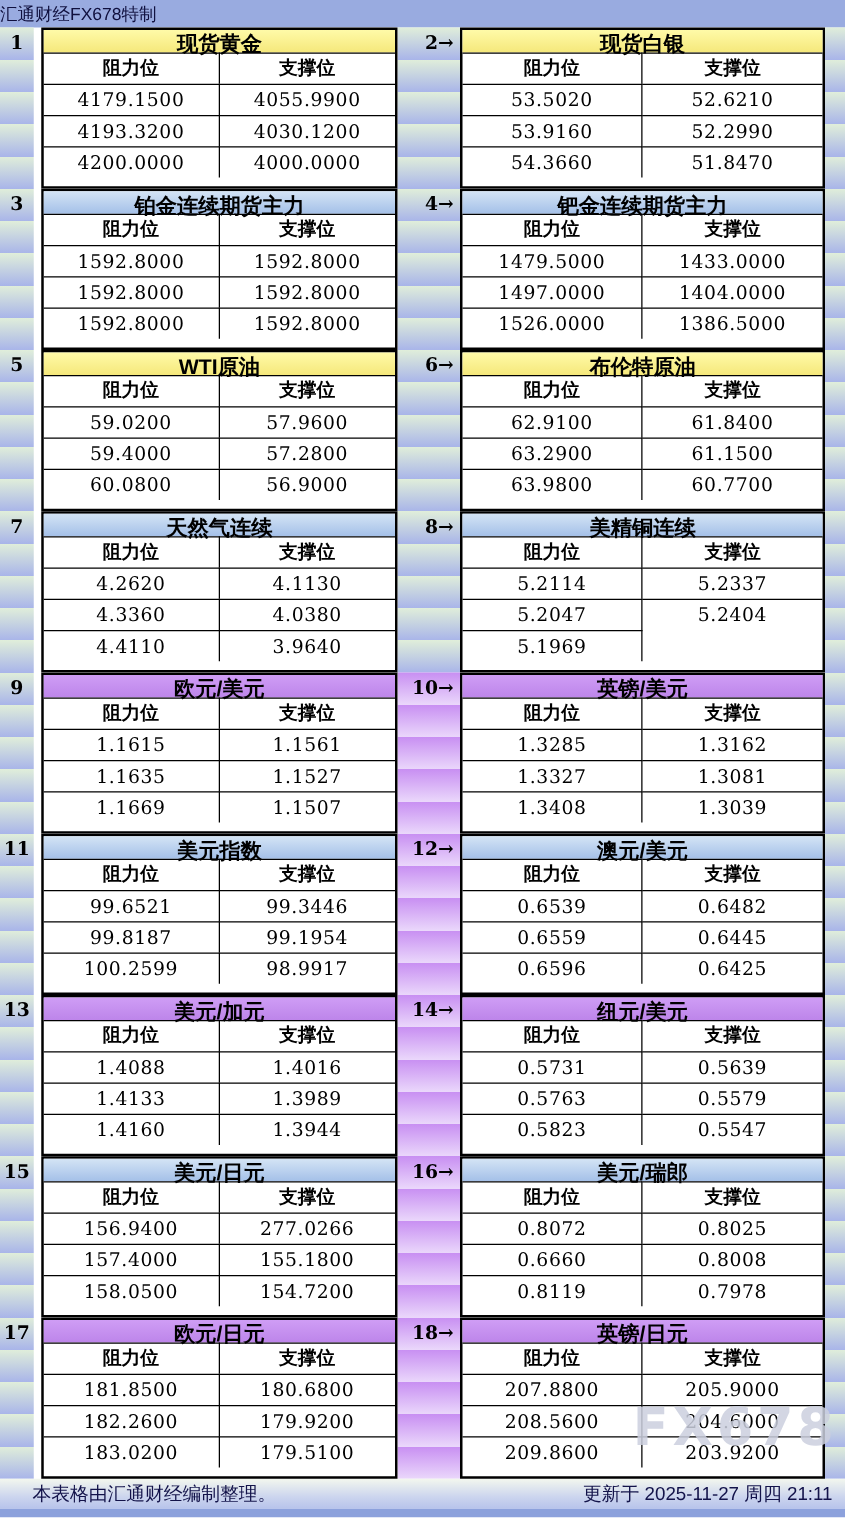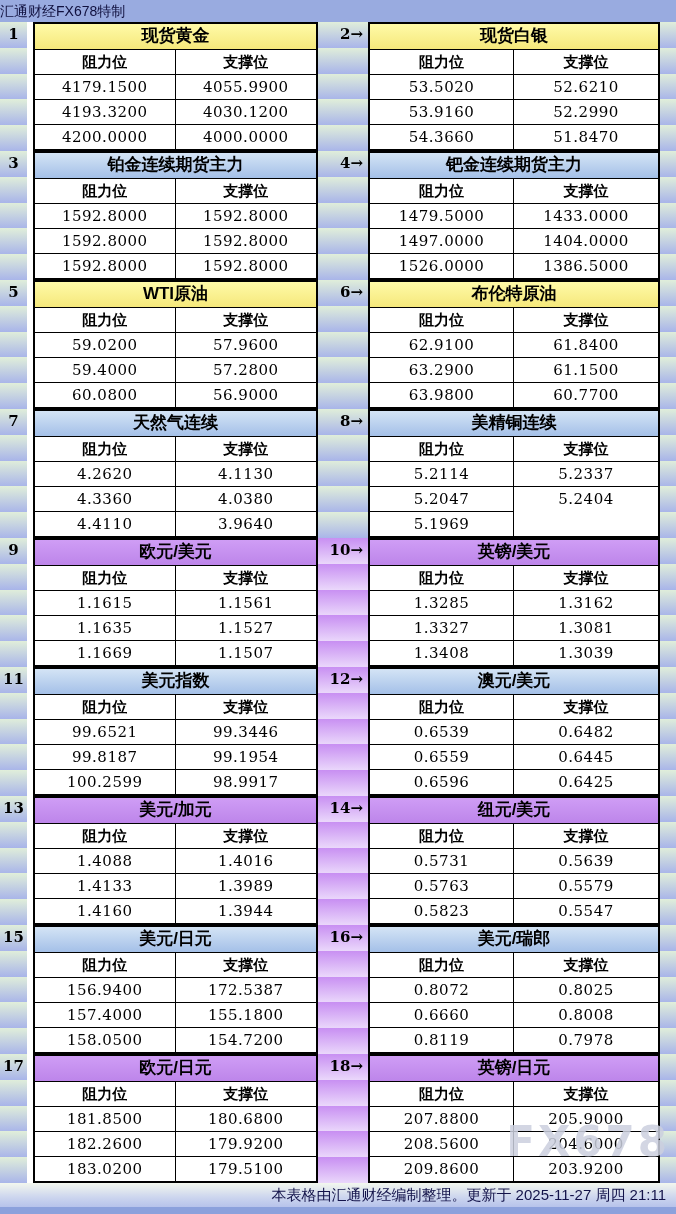--- a/index.html
+++ b/index.html
@@ -16,21 +16,21 @@
   .topbar {
     position:absolute; left:0; top:0; width:676px; height:22px;
     background:#99abe0;
     color:#10103e; font-size:14px; line-height:22px;
     padding-right:16px;
   }
   .footer {
     position:absolute; left:0; top:1183px; width:676px; height:24px;
     background:linear-gradient(to bottom, #f3f7ee 0%, #ccd5ee 60%, #b7c3eb 100%);
     font-size:15px; color:#13134a;
-    display:flex; justify-content:flex-end; align-items:center;
+    display:flex; justify-content:space-between; align-items:center;
     padding:0 10px 0 26px;
   }
   .footer-strip {
     position:absolute; left:0; top:1207px; width:676px; height:7px;
     background:#8ca1dc;
   }
 
   
   .stripe { position:absolute; z-index:0; }
   .stripe-gb { background:repeating-linear-gradient(to bottom, #e0eeda, #a9b5e9 25.8px); }
@@ -50,21 +50,21 @@
     display:block; width:27px; height:25px; line-height:25px;
     text-align:center; font-weight:bold; font-size:15px;
     font-family:"DejaVu Serif", serif;
   }
   .gnum { width:47px; text-align:right; padding-right:2px; }
 
   .blk { background:#fff; border:2px solid #000; height:129px; }
   .blk-1 { width:285px; }
   .blk-2 { width:292px; }
   .blk-h {
-    height:25px; line-height:24px; text-align:center;
+    height:18px; line-height:24px; text-align:center;
     font-weight:bold; font-size:17px;
   }
   .th-yellow { background:linear-gradient(to bottom,#fffaa8,#f5e87b); }
   .th-blue   { background:linear-gradient(to bottom,#d4e4f5,#a4c0e8); }
   .th-purple { background:linear-gradient(to bottom,#cf9df5,#bd85ea); }
 
   .cells { display:grid; grid-template-columns:1fr 1fr; }
   .cell {
     height:25px; line-height:24px; text-align:center;
     border-top:1px solid #000; font-size:15px;
@@ -341,21 +341,21 @@
     <div class="band">
       <div class="col-label">
         <span class="num">15</span>
       </div>
       <div class="blk blk-1">
         <div class="blk-h th-blue">美元/日元</div>
         <div class="cells">
           <div class="cell sub">阻力位</div>
           <div class="cell sub">支撑位</div>
           <div class="cell val">156.9400</div>
-          <div class="cell val">172.5387</div>
+          <div class="cell val">277.0266</div>
           <div class="cell val">157.4000</div>
           <div class="cell val">155.1800</div>
           <div class="cell val">158.0500</div>
           <div class="cell val">154.7200</div>
         </div>
       </div>
       <div class="col-gutter">
         <span class="num gnum">16→</span>
       </div>
       <div class="blk blk-2">

